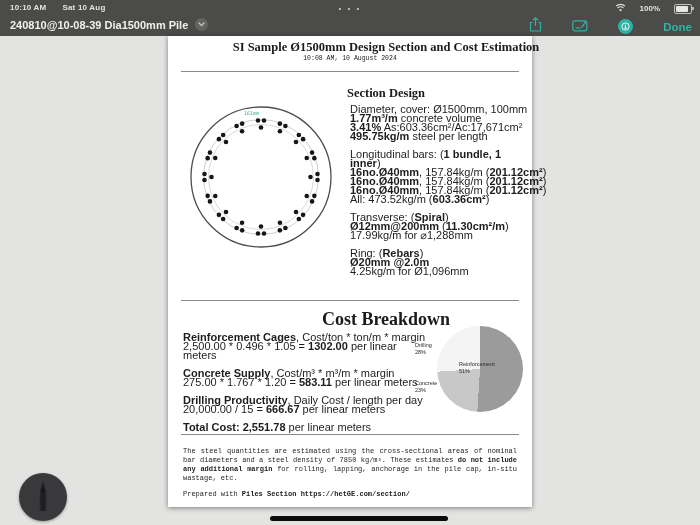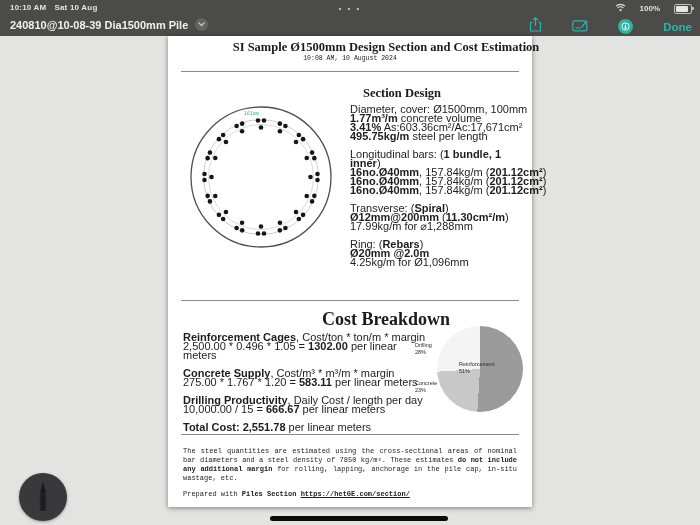--- a/index.html
+++ b/index.html
@@ -3,21 +3,21 @@
 <meta charset="utf-8">
 <style>
   html,body{margin:0;padding:0;}
   body{width:700px;height:525px;position:relative;background:#e3e3e2;overflow:hidden;
        font-family:"Liberation Sans","DejaVu Sans",sans-serif;}
 
   
   .header{position:absolute;left:0;top:0;width:700px;height:36px;background:#4b4b49;}
   .status-row{position:absolute;left:0;top:0;width:700px;height:17px;}
   .status-left{position:absolute;left:10px;top:3px;font-size:8px;font-weight:bold;color:#e3e3e1;letter-spacing:.2px;}
-  .status-left span{margin-right:8px;}
+  .status-left span{margin-right:16px;}
   .status-dots{position:absolute;left:0;right:0;top:4px;text-align:center;color:#c9c9c7;font-size:8px;letter-spacing:2px;}
   .status-right{position:absolute;right:8px;top:3px;display:flex;align-items:center;gap:14px;color:#e3e3e1;font-size:8px;font-weight:bold;}
   .batt{width:16px;height:8px;border:1px solid #bdbdbb;border-radius:2px;position:relative;}
   .batt .fill{position:absolute;left:1px;top:1px;bottom:1px;width:12px;background:#e7e7e5;border-radius:1px;}
   .batt .tip{position:absolute;right:-3px;top:2px;width:2px;height:3px;background:#bdbdbb;border-radius:0 1px 1px 0;}
 
   .nav-row{position:absolute;left:0;top:17px;width:700px;height:19px;}
   .nav-title-wrap{position:absolute;left:10px;top:1px;display:flex;align-items:center;gap:7px;cursor:default;}
   .nav-title{font-size:11px;font-weight:bold;color:#f0f0ee;}
   .chev-circle{width:13px;height:13px;border-radius:50%;background:#636361;display:flex;align-items:center;justify-content:center;}
@@ -26,27 +26,27 @@
   .appdot{width:15px;height:15px;border-radius:50%;background:#2eb4a4;display:flex;align-items:center;justify-content:center;}
 
   
   .page{position:absolute;left:168px;top:36px;width:364px;height:471px;background:#ffffff;
         box-shadow:0 1px 5px rgba(0,0,0,.45);color:#1b1b1b;}
   .serif-h{font-family:"Liberation Serif","DejaVu Serif",serif;font-weight:bold;text-align:center;margin-left:36px;}
   .doc-title{position:absolute;left:0;top:4px;width:364px;font-size:12.5px;}
   .doc-subtitle{position:absolute;left:0;top:19px;width:364px;text-align:center;
         font-family:"Liberation Mono","DejaVu Sans Mono",monospace;font-size:6.5px;color:#222;}
   .hr{position:absolute;left:13px;width:338px;border-top:1px solid #8a8a8a;height:0;}
-  .h-section{position:absolute;left:16px;top:50px;width:364px;font-size:12.5px;}
+  .h-section{position:absolute;left:0;top:50px;width:364px;font-size:12.5px;}
   .h-cost{position:absolute;left:0;top:273px;width:364px;font-size:18px;}
 
   .mono{font-family:Liberation Sans, sans-serif;font-size:11px;line-height:9px;color:#1d1d1d;}
   .ln{white-space:pre;height:9px;}
   .b{font-weight:bold;}
-  .u{text-decoration:underline;}
+  .u{}
 
   .info-col{position:absolute;left:182px;top:69px;width:180px;}
   .cost-col{position:absolute;left:15px;top:297px;width:262px;}
 
   .drawing-wrap{position:absolute;left:18px;top:66px;width:150px;height:150px;}
   .dim-label{position:absolute;left:58px;top:9px;font-size:5px;color:#2eb4a4;
         font-family:"DejaVu Sans Mono",monospace;line-height:5px;}
 
   .pie{position:absolute;left:269px;top:290px;width:86px;height:86px;border-radius:50%;}
   .pie-label{position:absolute;font-size:5.5px;line-height:7px;color:#2a2a2a;font-family:"Liberation Sans",sans-serif;}
@@ -191,20 +191,21 @@
       <div class="ln"><span>Diameter, cover: Ø1500mm, 100mm</span></div>
       <div class="ln"><span class="b">1.77m³/m</span><span> concrete volume</span></div>
       <div class="ln"><span class="b">3.41%</span><span> As:603.36cm²/Ac:17,671cm²</span></div>
       <div class="ln"><span class="b">495.75kg/m</span><span> steel per length</span></div>
       <div class="ln">&nbsp;</div>
       <div class="ln"><span>Longitudinal bars: (</span><span class="b">1 bundle, 1</span></div>
       <div class="ln"><span class="b">inner</span><span>)</span></div>
       <div class="ln"><span class="b">16no.Ø40mm</span><span>, 157.84kg/m (</span><span class="b">201.12cm²</span><span>)</span></div>
       <div class="ln"><span class="b">16no.Ø40mm</span><span>, 157.84kg/m (</span><span class="b">201.12cm²</span><span>)</span></div>
       <div class="ln"><span class="b">16no.Ø40mm</span><span>, 157.84kg/m (</span><span class="b">201.12cm²</span><span>)</span></div>
+      <div class="ln"><span>All: 473.52kg/m (</span><span class="b">603.36cm²</span><span>)</span></div>
       <div class="ln">&nbsp;</div>
       <div class="ln"><span>Transverse: (</span><span class="b">Spiral</span><span>)</span></div>
       <div class="ln"><span class="b">Ø12mm@200mm</span><span> (</span><span class="b">11.30cm²/m</span><span>)</span></div>
       <div class="ln"><span>17.99kg/m for ⌀1,288mm</span></div>
       <div class="ln">&nbsp;</div>
       <div class="ln"><span>Ring: (</span><span class="b">Rebars</span><span>)</span></div>
       <div class="ln"><span class="b">Ø20mm @2.0m</span></div>
       <div class="ln"><span>4.25kg/m for Ø1,096mm</span></div>
     </div>
 
@@ -213,21 +214,21 @@
 
   <div class="cost-col mono">
       <div class="ln"><span class="b">Reinforcement Cages</span><span>, Cost/ton * ton/m * margin</span></div>
       <div class="ln"><span>2,500.00 * 0.496 * 1.05 = </span><span class="b">1302.00</span><span> per linear</span></div>
       <div class="ln"><span>meters</span></div>
       <div class="ln">&nbsp;</div>
       <div class="ln"><span class="b">Concrete Supply</span><span>, Cost/m³ * m³/m * margin</span></div>
       <div class="ln"><span>275.00 * 1.767 * 1.20 = </span><span class="b">583.11</span><span> per linear meters</span></div>
       <div class="ln">&nbsp;</div>
       <div class="ln"><span class="b">Drilling Productivity</span><span>, Daily Cost / length per day</span></div>
-      <div class="ln"><span>10,000.00 / 15 = </span><span class="b">666.67</span><span> per linear meters</span></div>
+      <div class="ln"><span>20,000.00 / 15 = </span><span class="b">666.67</span><span> per linear meters</span></div>
       <div class="ln">&nbsp;</div>
       <div class="ln"><span class="b">Total Cost: 2,551.78</span><span> per linear meters</span></div>
     </div>
 
   <div class="pie" id="cost-pie" style="background: conic-gradient(rgb(155, 155, 155) 0deg, rgb(155, 155, 155) 183.6deg, rgb(200, 200, 200) 183.6deg, rgb(200, 200, 200) 266.4deg, rgb(244, 244, 244) 266.4deg, rgb(244, 244, 244) 367.2deg);"></div>
   <div class="pie-label pl-drilling">
     <div>Drilling</div>
     <div>28%</div>
   </div>
   <div class="pie-label pl-reinforcement">

